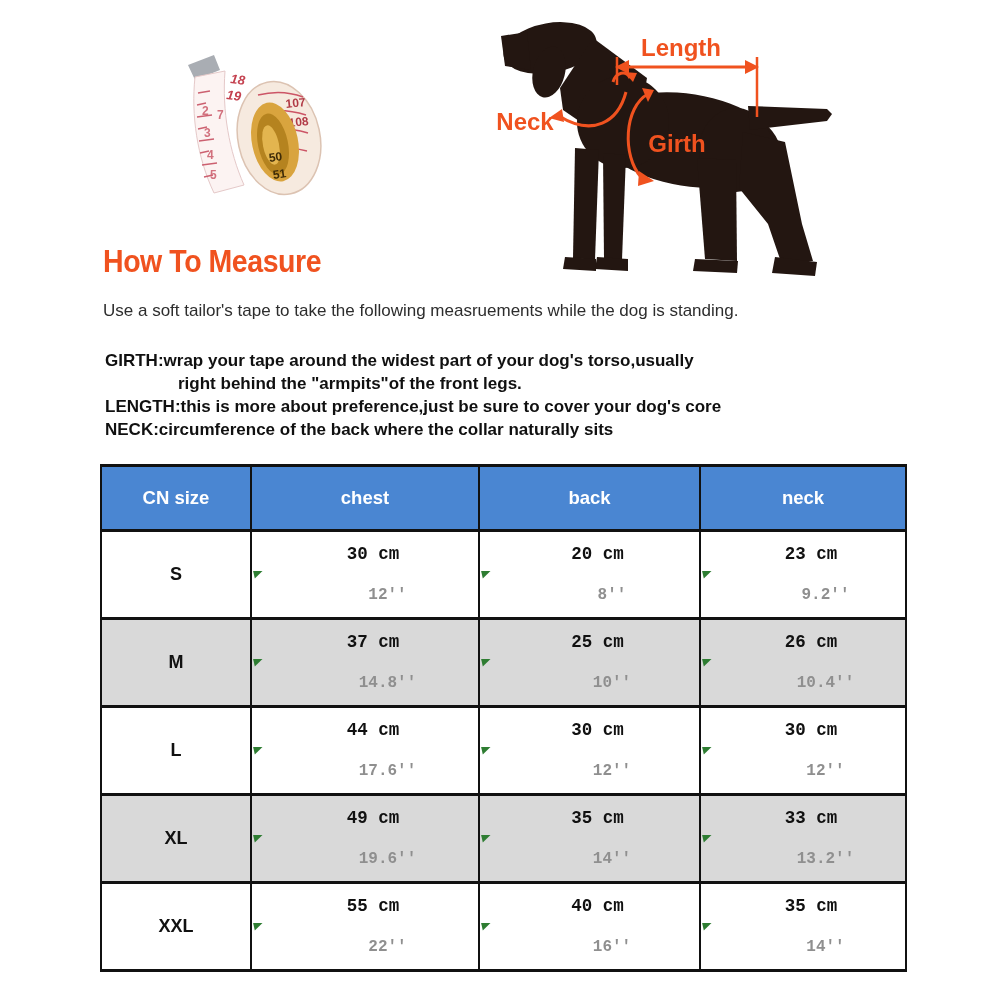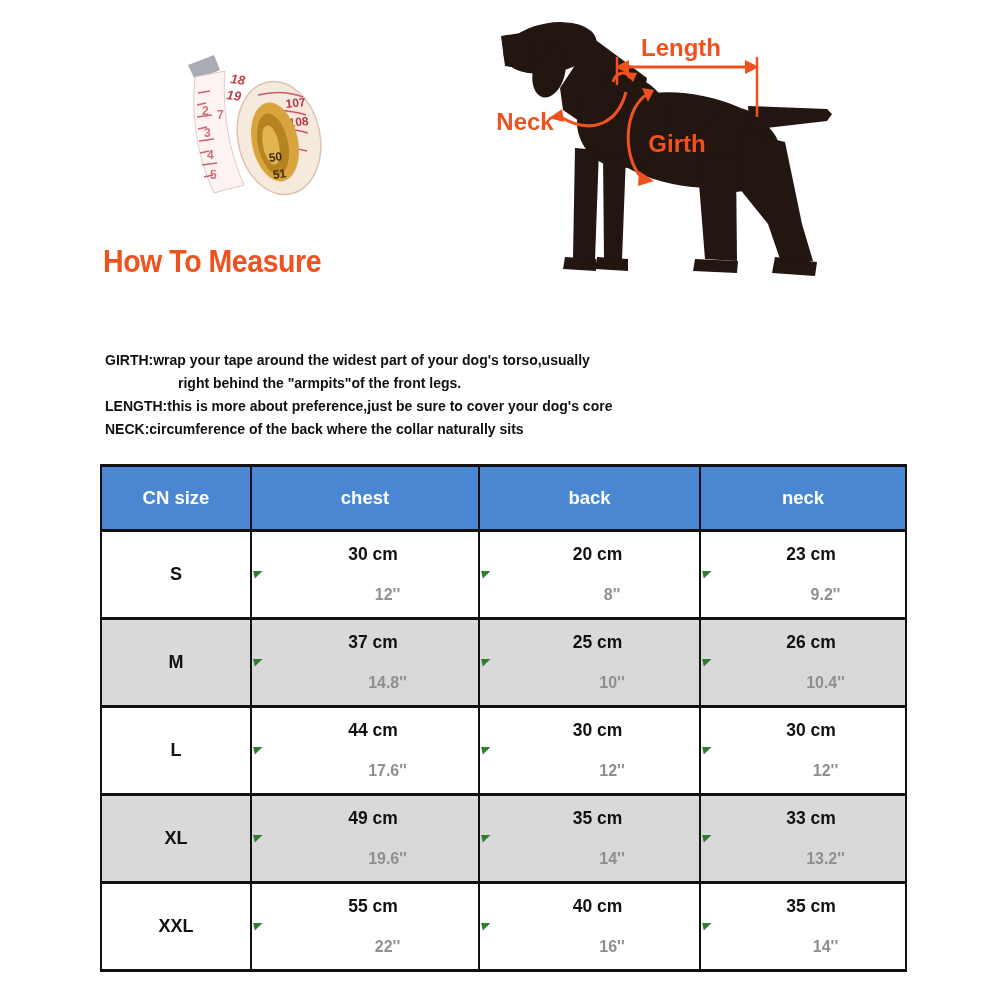--- a/index.html
+++ b/index.html
@@ -8,35 +8,35 @@
 
   .tape-svg{position:absolute;left:162px;top:45px;width:180px;height:162px;}
   .tape-caption{position:absolute;left:102px;top:203px;font-size:13.2px;color:#3a4551;letter-spacing:0.1px;}
 
   .dog-svg{position:absolute;left:445px;top:10px;width:460px;height:290px;}
   .dog-svg text{font-family:"Liberation Sans",sans-serif;font-weight:bold;}
 
   .howto-title{position:absolute;left:103px;top:244px;font-size:31px;font-weight:800;color:#f0521f;
     letter-spacing:-0.5px;transform:scaleX(0.92);transform-origin:left center;white-space:nowrap;}
   .intro{position:absolute;left:103px;top:301px;font-size:17px;color:#2d2d2d;white-space:nowrap;}
-  .instructions{position:absolute;left:105px;top:349px;font-size:14px;font-weight:bold;color:#101010;line-height:23px;}
+  .instructions{position:absolute;left:105px;top:349px;font-size:17px;font-weight:bold;color:#101010;line-height:23px;}
   .instructions .indent{padding-left:73px;}
 
   .size-table{position:absolute;left:100px;top:464px;width:805px;border-collapse:collapse;table-layout:fixed;
     border:1px solid #fca5a5;}
   .size-table th,.size-table td{border-left:2px solid #111;border-right:2px solid #111;
     border-top:3px solid #111;border-bottom:3px solid #111;text-align:center;padding:0;}
   .size-table thead th{height:62px;background:#4a86d2;color:#fff;font-size:18.5px;font-weight:bold;}
   .size-table tbody td{height:85px;}
   tr.row-gray td{background:#d9d9d9;}
   tr.row-white td{background:#ffffff;}
   .size-cell{font-size:18px;font-weight:bold;color:#111;}
   .m-cell{position:relative;vertical-align:top;}
   .m-inner{height:85px;display:flex;flex-direction:column;justify-content:space-between;
-    padding:12px 0 13px 16px;box-sizing:border-box;}
+    padding:12px 0 13px 16px;box-sizing:border-box;font-family:Liberation Mono, monospace;}
   .cm{font-size:17.5px;font-weight:bold;color:#111;}
   .inch{font-size:16px;font-weight:bold;color:#8f8f8f;margin-left:29px;}
   .marker{position:absolute;left:1px;top:50%;margin-top:-4px;width:10px;height:8px;background:#2e7d32;
     clip-path:polygon(0 0,100% 0,18% 100%);}
 </style>
 </head>
 <body>
 
 <div class="canvas">
 
@@ -119,20 +119,21 @@
       <polygon points="188,72 179,62 192,63"></polygon>
       <polygon points="209,80 197,78 203,92"></polygon>
       <polygon points="209,171 194,161 193,176"></polygon>
     </g>
     <text x="236" y="46" text-anchor="middle" font-size="24" fill="#f0521f">Length</text>
     <text x="80" y="120" text-anchor="middle" font-size="24" fill="#f0521f">Neck</text>
     <text x="232" y="142" text-anchor="middle" font-size="24" fill="#f0521f">Girth</text>
   </svg>
 
   <div class="howto-title">How To Measure</div>
+  <div class="intro">Use a soft tailor's tape to take the following measruements while the dog is standing.</div>
 
   <div class="instructions">
     <div class="ln">GIRTH:wrap your tape around the widest part of your dog's torso,usually</div>
     <div class="ln indent">right behind the "armpits"of the front legs.</div>
     <div class="ln">LENGTH:this is more about preference,just be sure to cover your dog's core</div>
     <div class="ln">NECK:circumference of the back where the collar naturally sits</div>
   </div>
 
   <table class="size-table">
     <colgroup>

